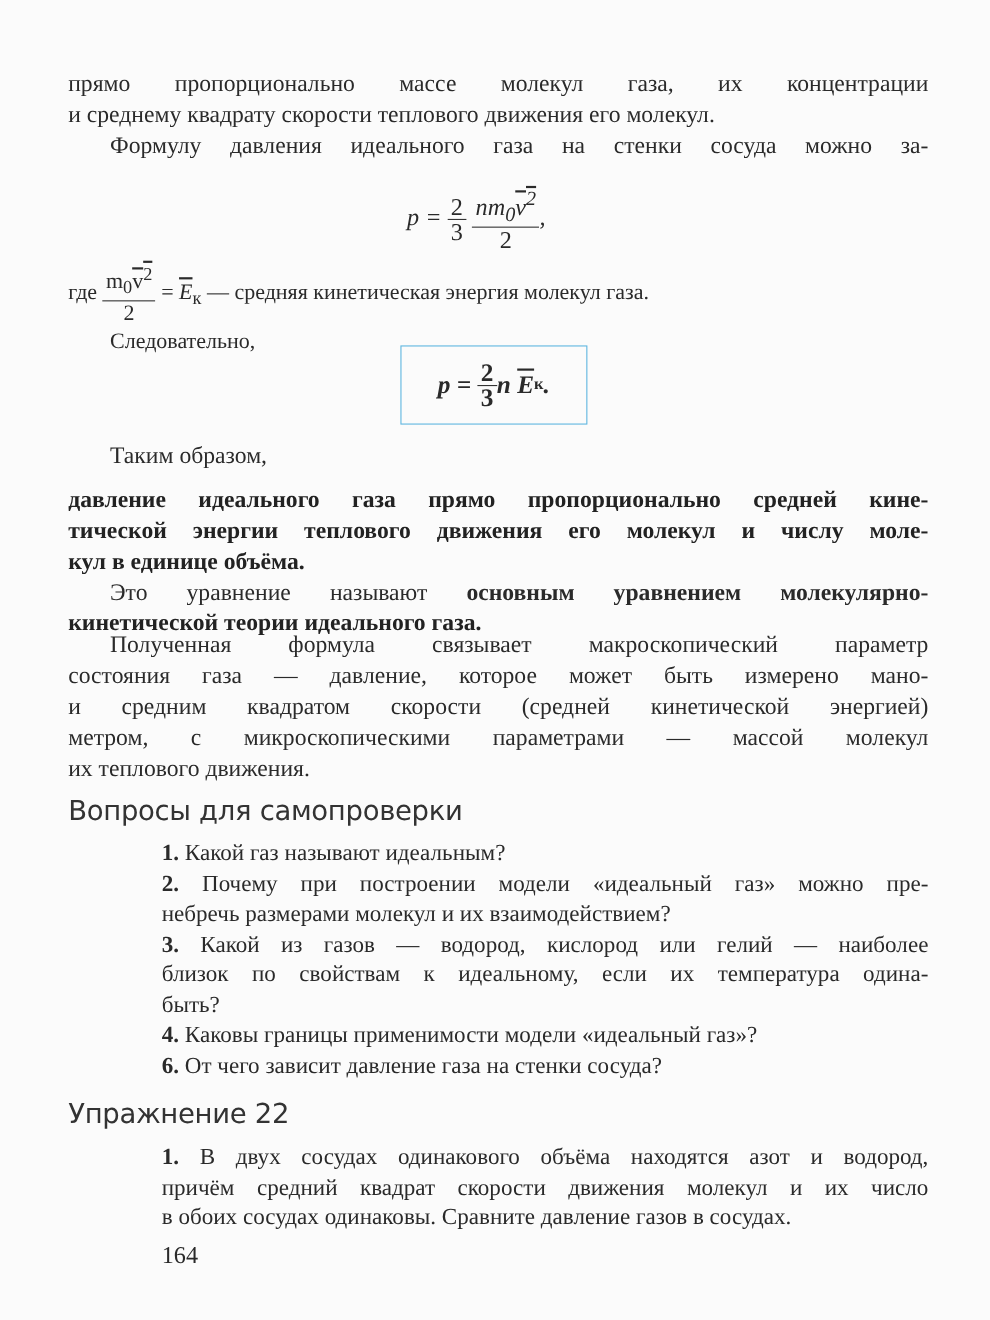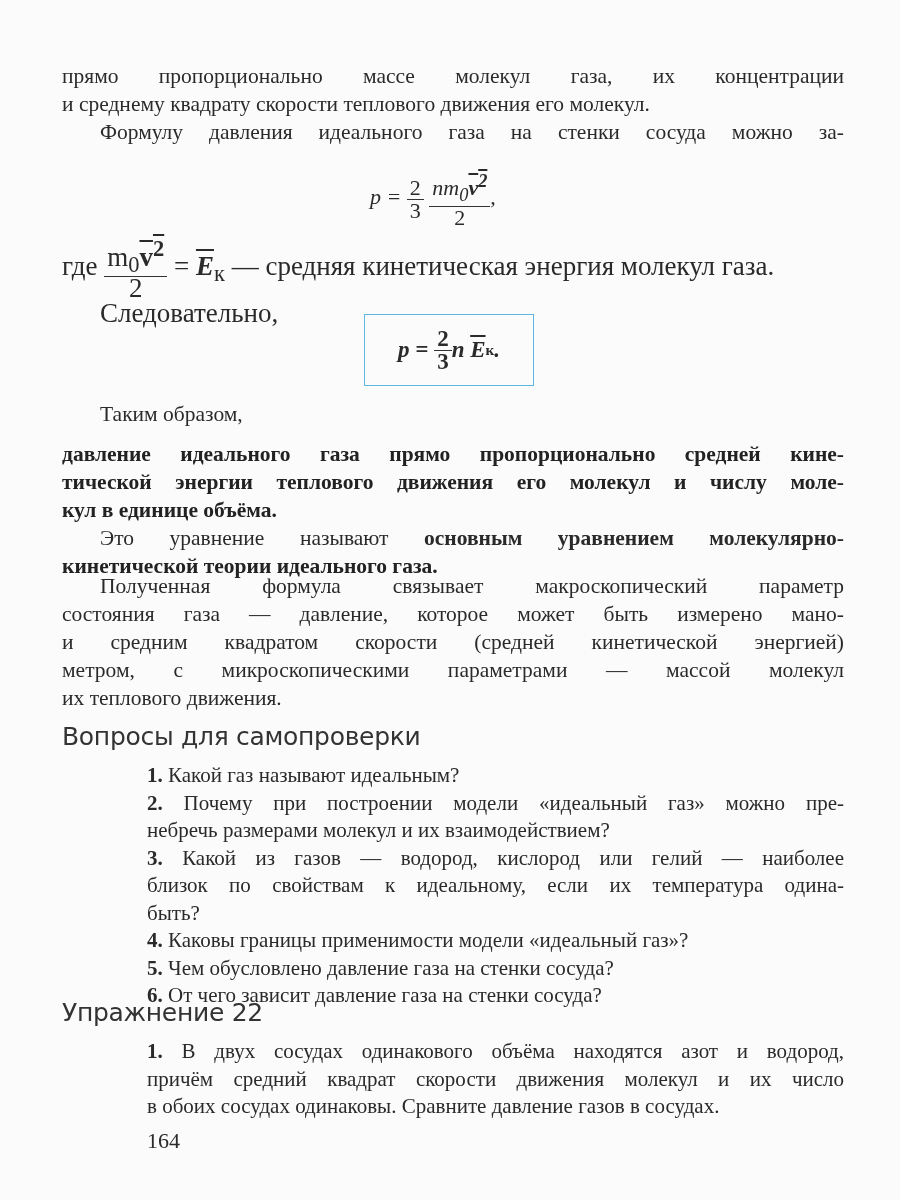--- a/index.html
+++ b/index.html
@@ -22,23 +22,23 @@
       position: absolute; left: 62px;
       font-family: "DejaVu Sans", "Liberation Sans", sans-serif;
       font-size: 25px; color: #333; letter-spacing: -0.3px;
     }
     .qlist { position: absolute; left: 147px; width: 697px; font-size: 21px; line-height: 27.5px; }
     .qlist .num { font-weight: bold; }
     .math { font-style: italic; }
     .frac { display: inline-block; vertical-align: middle; text-align: center; font-style: normal; }
     .frac .top { display: block; border-bottom: 1px solid #333; padding: 0 3px; line-height: 22px; }
     .frac .bot { display: block; line-height: 22px; }
-    .over { text-decoration: overline; font-weight: bold; }
+    .over { text-decoration: overline; }
     .formula1 { position: absolute; left: 370px; top: 170px; font-size: 22px; }
-    .where { position: absolute; left: 62px; top: 238px; font-size: 27px; line-height: 28px; width: 782px; }
+    .where { position: absolute; left: 62px; top: 238px; font-size: 20px; line-height: 28px; width: 782px; }
     .box {
       position: absolute; left: 364px; top: 314px; width: 168px; height: 70px;
       border: 1.5px solid #5fb6e0;
       display: flex; align-items: center; justify-content: center;
       font-size: 23px; font-weight: bold; font-style: italic;
     }
     .pagenum { position: absolute; left: 147px; top: 1128px; font-size: 22px; }
   </style>
 </head>
 <body>
@@ -115,21 +115,20 @@
     <div>
       <span class="line"><span class="num">2.</span> <span>Почему при построении модели «идеальный газ» можно пре-</span></span>
       <span class="line last">небречь размерами молекул и их взаимодействием?</span>
     </div>
     <div>
       <span class="line"><span class="num">3.</span> <span>Какой из газов — водород, кислород или гелий — наиболее</span></span>
       <span class="line">близок по свойствам к идеальному, если их температура одина-</span>
       <span class="line last">быть?</span>
     </div>
     <div><span class="num">4.</span> <span>Каковы границы применимости модели «идеальный газ»?</span></div>
-    <div><span class="num">5.</span> <span>Чем обусловлено давление газа на стенки сосуда?</span></div>
     <div><span class="num">6.</span> <span>От чего зависит давление газа на стенки сосуда?</span></div>
   </div>
 
   <div class="heading" style="top:998px">Упражнение 22</div>
 
   <div class="qlist" style="top:1038px">
     <div>
       <span class="line"><span class="num">1.</span> <span>В двух сосудах одинакового объёма находятся азот и водород,</span></span>
       <span class="line">причём средний квадрат скорости движения молекул и их число</span>
       <span class="line last">в обоих сосудах одинаковы. Сравните давление газов в сосудах.</span>

